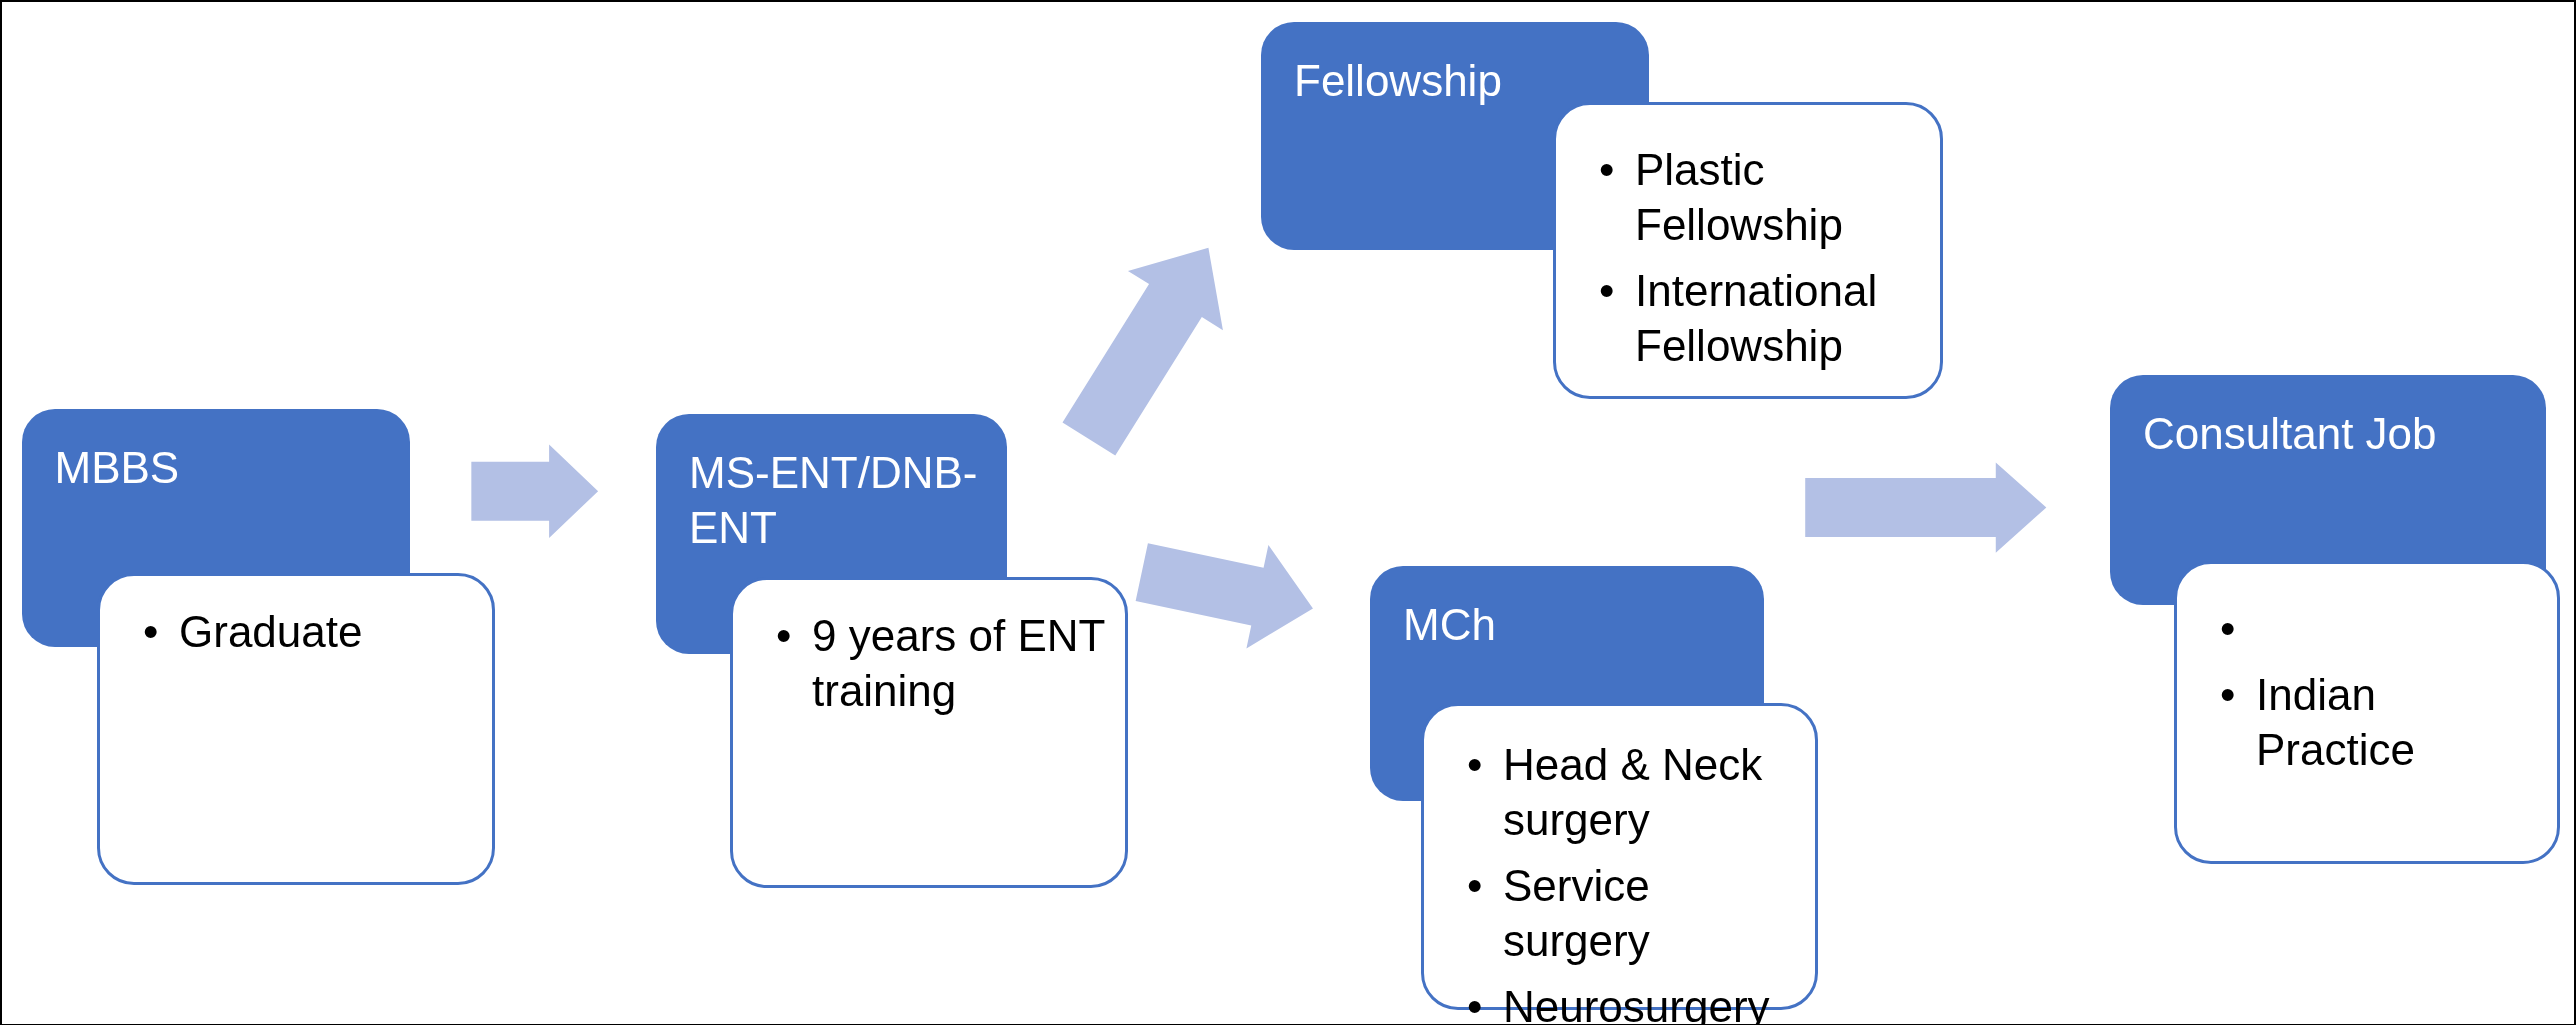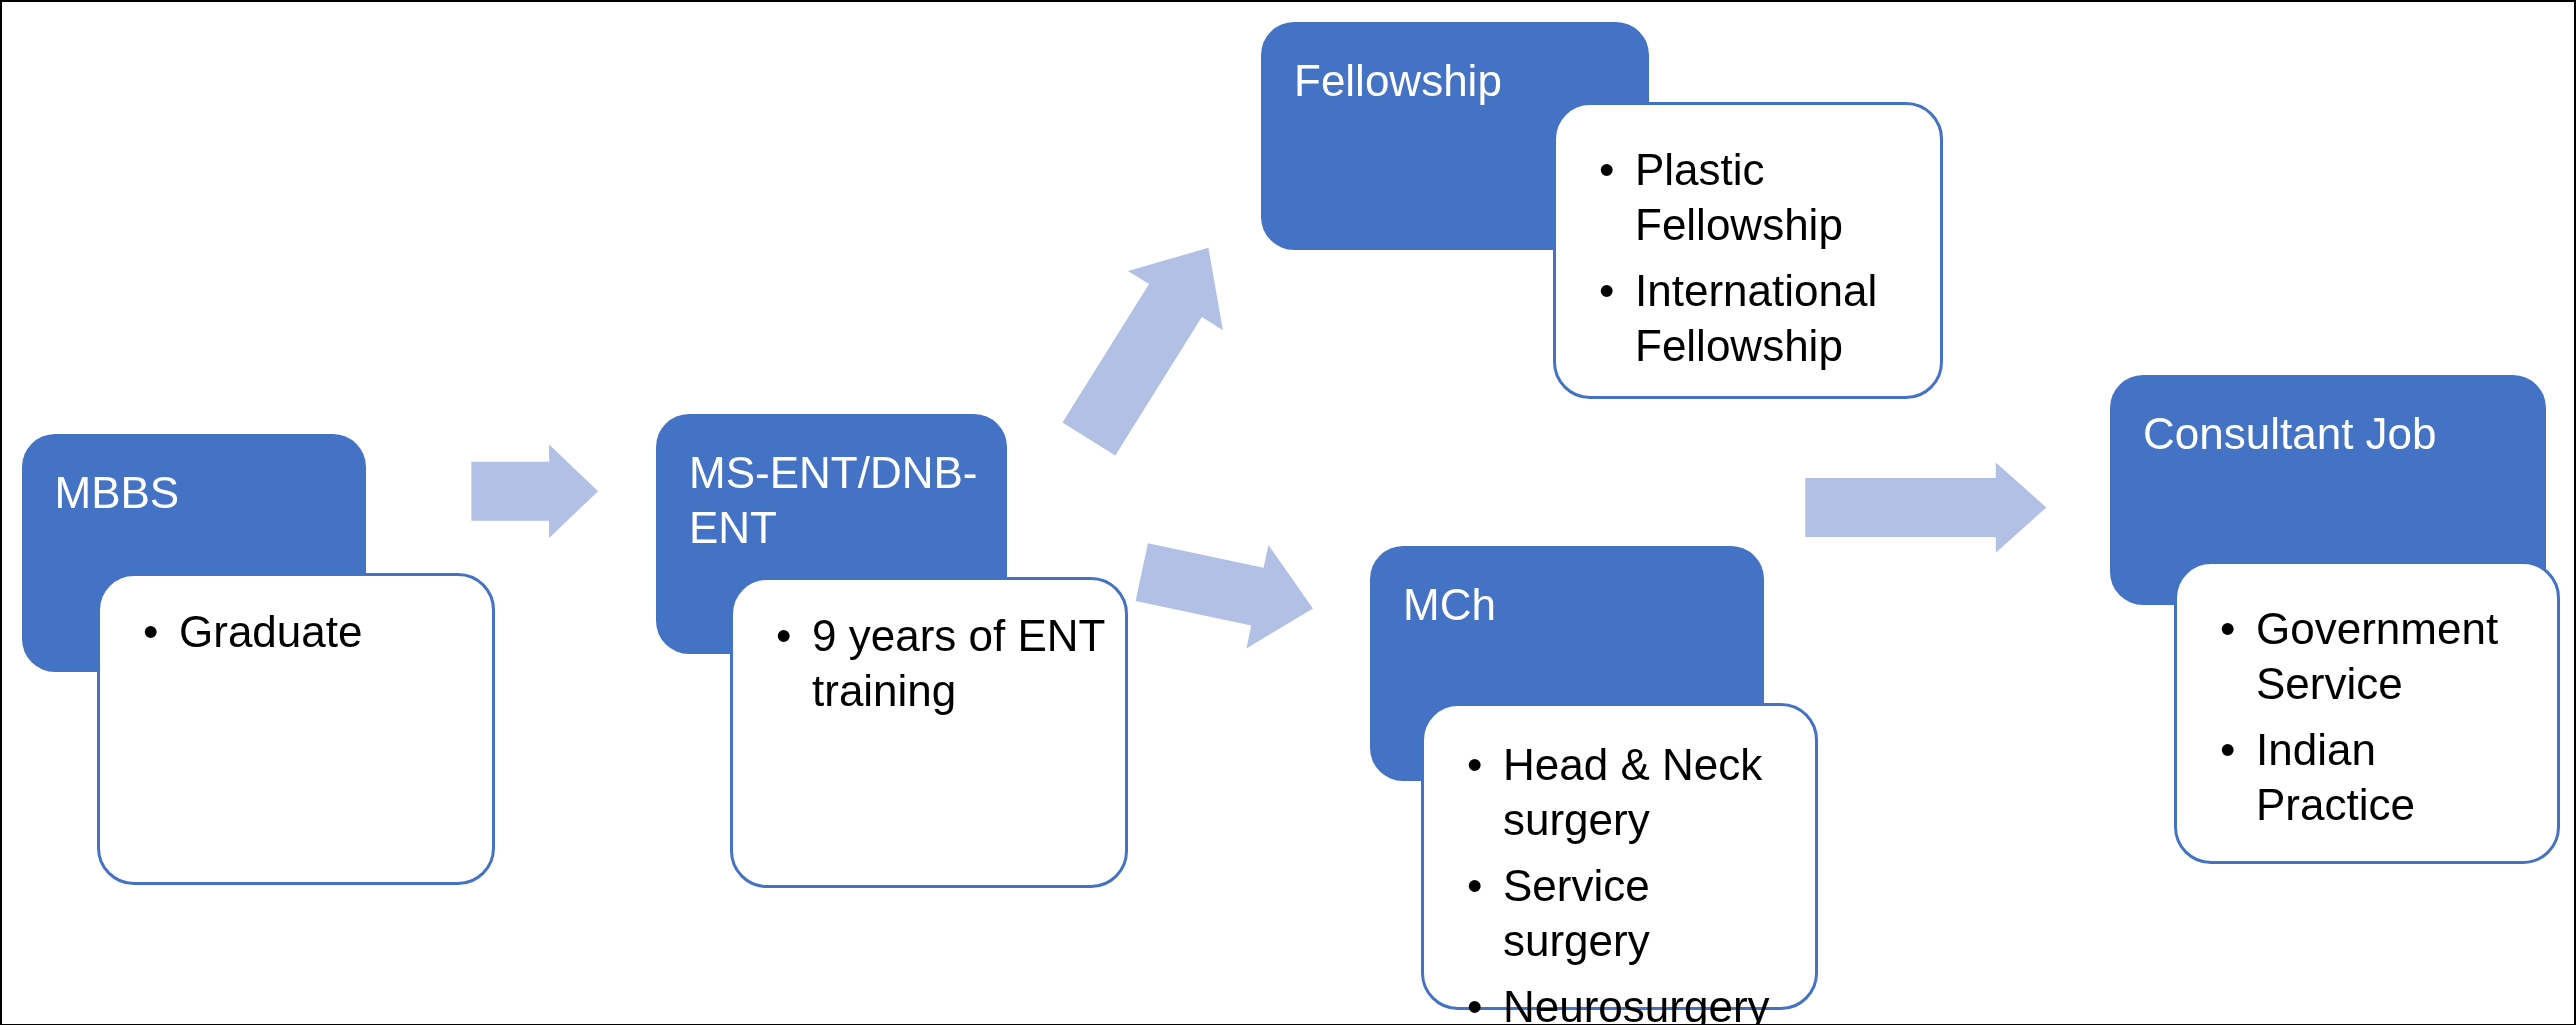--- a/index.html
+++ b/index.html
@@ -69,21 +69,21 @@
 
 <div class="canvas">
 
   <svg class="arrows-layer" viewBox="0 0 3300 1314" xmlns="http://www.w3.org/2000/svg">
     <polygon fill="#B3C0E5" points="600,591 700,591 700,569 763,629 700,689 700,667 600,667"></polygon>
     <polygon fill="#B3C0E5" transform="translate(1394,562) rotate(-58)" points="0,-40 210,-40 210,-72 290,0 210,72 210,40 0,40"></polygon>
     <polygon fill="#B3C0E5" transform="translate(1462,733) rotate(12)" points="0,-38 152,-38 152,-68 225,0 152,68 152,38 0,38"></polygon>
     <polygon fill="#B3C0E5" points="2315,612 2560,612 2560,592 2625,650 2560,708 2560,688 2315,688"></polygon>
   </svg>
 
-  <div class="blue-box" style="left:19.5px; top:432px; width:344px; height:238px">
+  <div class="blue-box" style="left:19.5px; top:407px; width:388px; height:238px">
     <div class="title">MBBS</div>
   </div>
   <div class="white-box" style="left:95px; top:571px; width:398px; height:312px">
     <div class="bullet">
       <span class="dot">•</span>
       <span class="bl">Graduate</span>
     </div>
   </div>
 
   <div class="blue-box" style="left:654px; top:412px; width:351px; height:240px">
@@ -107,21 +107,21 @@
       <span class="bl">Plastic
 Fellowship</span>
     </div>
     <div class="bullet">
       <span class="dot">•</span>
       <span class="bl">International
 Fellowship</span>
     </div>
   </div>
 
-  <div class="blue-box" style="left:1368px; top:544px; width:394px; height:235px">
+  <div class="blue-box" style="left:1368px; top:564px; width:394px; height:235px">
     <div class="title">MCh</div>
   </div>
   <div class="white-box pad-md" style="left:1419px; top:701px; width:397px; height:307px">
     <div class="bullet">
       <span class="dot">•</span>
       <span class="bl">Head &amp; Neck
 surgery</span>
     </div>
     <div class="bullet">
       <span class="dot">•</span>
@@ -132,22 +132,20 @@
       <span class="bl">Neurosurgery</span>
     </div>
   </div>
 
   <div class="blue-box" style="left:2108px; top:373px; width:436px; height:230px">
     <div class="title">Consultant Job</div>
   </div>
   <div class="white-box pad-lg" style="left:2172px; top:559px; width:386px; height:303px">
     <div class="bullet">
       <span class="dot">•</span>
-      <span class="bl">Government
-Service</span>
     </div>
     <div class="bullet">
       <span class="dot">•</span>
       <span class="bl">Indian
 Practice</span>
     </div>
   </div>
 
 </div>
 

